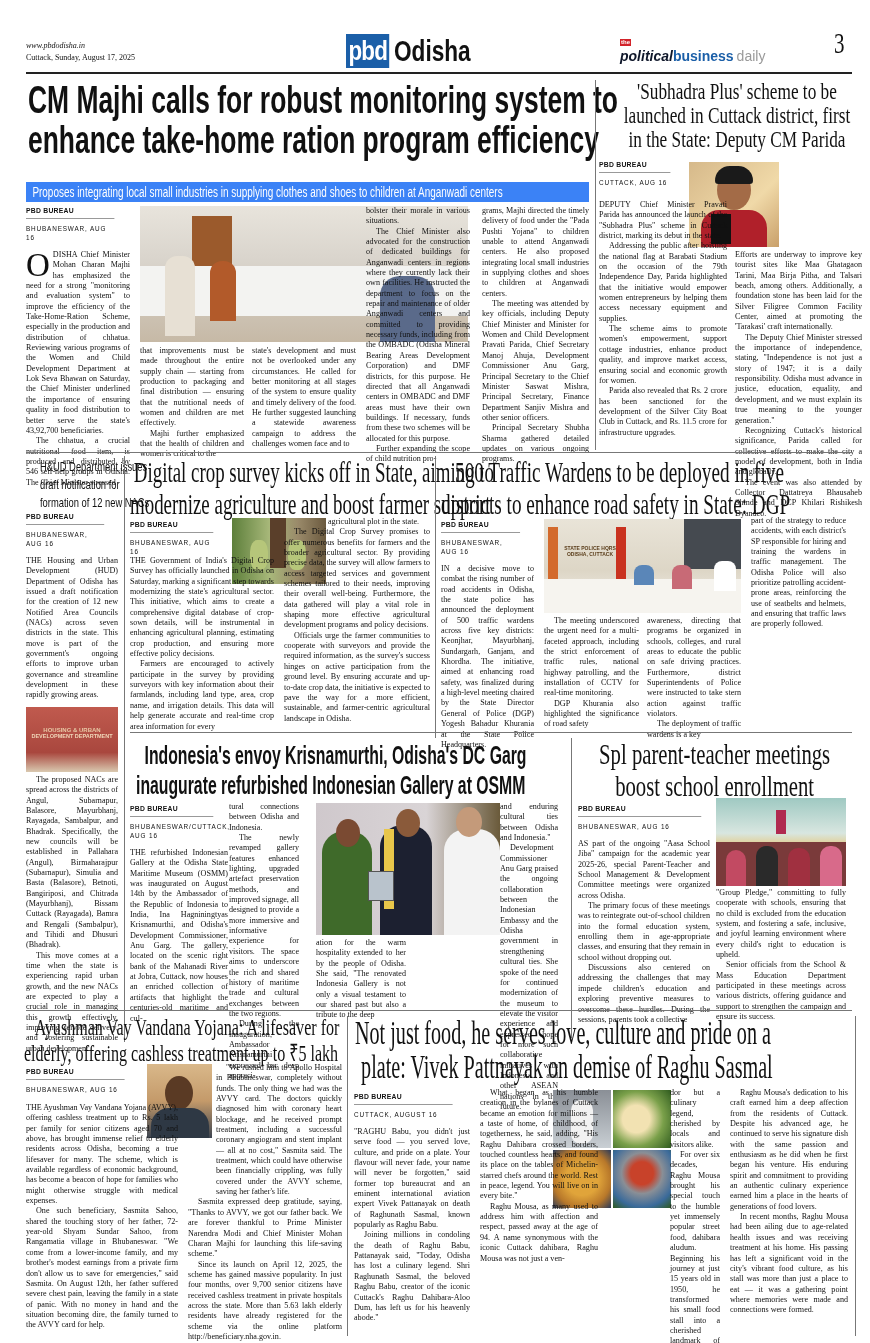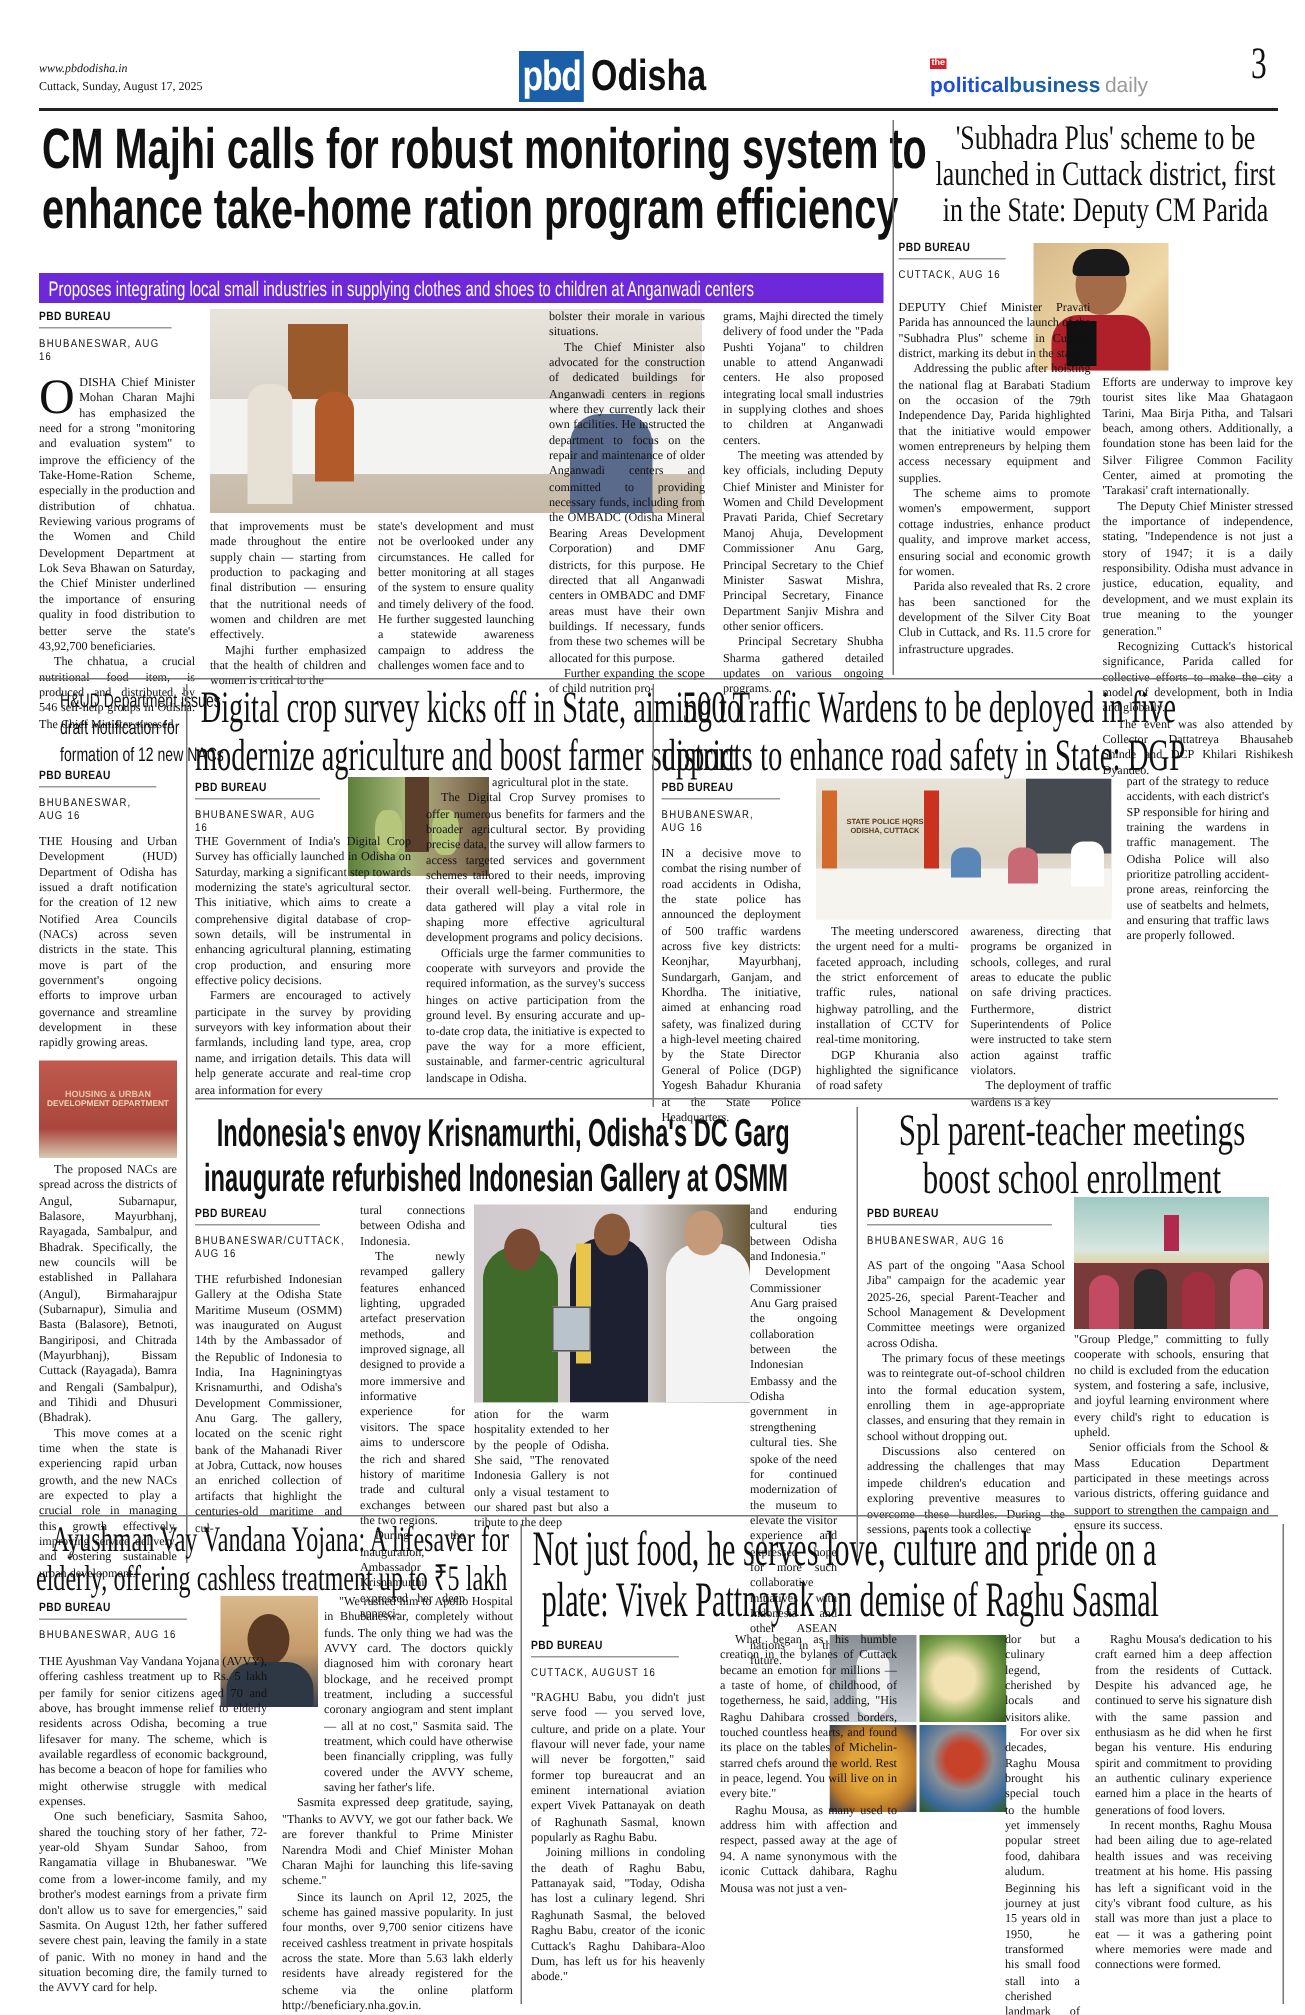--- a/index.html
+++ b/index.html
@@ -24,32 +24,32 @@
 <div class="abs" style="left:26px;top:22px;width:826px;height:50px;">
   <div class="abs" style="left:0;top:19px;font-size:8px;font-style:italic;">www.pbdodisha.in</div>
   <div class="abs" style="left:0;top:31px;font-size:8px;">Cuttack, Sunday, August 17, 2025</div>
   <div class="abs" style="left:320px;top:12px;display:flex;align-items:center;">
     <span style="background:#1b5fa8;color:#fff;font-family:'Liberation Sans',sans-serif;font-weight:bold;font-size:28px;line-height:34px;padding:0 3px;transform:scaleX(.8);display:inline-block;transform-origin:left;letter-spacing:-1px;">pbd</span>
     <span style="font-family:'Liberation Sans',sans-serif;font-weight:bold;font-size:29px;line-height:32px;transform:scaleX(.78);display:inline-block;transform-origin:left;margin-left:-6px;">Odisha</span>
   </div>
   <div class="abs" style="left:594px;top:8px;">
     <div style="background:#d2232a;color:#fff;font-family:'Liberation Sans',sans-serif;font-weight:bold;font-size:6px;line-height:7px;padding:0 1px;display:inline-block;">the</div>
     <div style="font-family:'Liberation Sans',sans-serif;font-weight:bold;font-size:14px;line-height:16px;white-space:nowrap;">
-      <span style="color:#1d4ed8;">political</span><span style="color:#1b5fa8;">business</span><span style="color:#9a9a9a;font-weight:normal;margin-left:3px;">daily</span>
+      <span style="color:#0f172a;font-style:italic;">political</span><span style="color:#1b5fa8;">business</span><span style="color:#9a9a9a;font-weight:normal;margin-left:3px;">daily</span>
     </div>
   </div>
   <div class="abs" style="left:808px;top:4px;font-size:30px;font-family:'Liberation Serif',serif;transform:scaleX(.7);transform-origin:left;">3</div>
 </div>
 <div class="hrule" style="left:26px;top:72px;width:826px;height:2px;background:#222;"></div>
 
 <div class="bold-hl abs cond" style="left:28px;top:80px;font-size:38px;line-height:40px;transform:scaleX(.695);">
   <div>CM Majhi calls for robust monitoring system to</div>
   <div>enhance take-home ration program efficiency</div>
 </div>
-<div class="abs" style="left:26px;top:182px;width:563px;height:20px;background:#6d28d9;overflow:hidden;">
+<div class="abs" style="left:26px;top:182px;width:563px;height:20px;background:#3b82f6;overflow:hidden;">
   <div style="color:#fff;font-family:'Liberation Sans',sans-serif;font-size:14px;line-height:20px;white-space:nowrap;transform:scaleX(.71);transform-origin:left;padding-left:9px;">Proposes integrating local small industries in supplying clothes and shoes to children at Anganwadi centers</div>
 </div>
 <div class="abs" style="left:26px;top:206px;width:563px;height:244px;">
   <div class="abs" style="left:0;top:0;width:104px;">
     <div class="byline">PBD BUREAU</div>
     <div class="dateline">BHUBANESWAR, AUG 16</div>
     <div class="txt">
       <span class="dropcap">O</span>
       <p class="noind">DISHA Chief Minister Mohan Charan Majhi has emphasized the need for a strong "monitoring and evaluation system" to improve the efficiency of the Take-Home-Ration Scheme, especially in the production and distribution of chhatua. Reviewing various programs of the Women and Child Development Department at Lok Seva Bhawan on Saturday, the Chief Minister underlined the importance of ensuring quality in food distribution to better serve the state's 43,92,700 beneficiaries.</p>
       <p>The chhatua, a crucial nutritional food item, is produced and distributed by 546 self-help groups in Odisha. The Chief Minister stressed</p>
@@ -203,21 +203,21 @@
   <div>inaugurate refurbished Indonesian Gallery at OSMM</div>
 </div>
 <div class="abs" style="left:130px;top:804px;width:300px;height:230px;">
   <div class="abs" style="left:0;top:0;width:98px;">
     <div class="byline">PBD BUREAU</div>
     <div class="dateline">BHUBANESWAR/CUTTACK, AUG 16</div>
     <div class="txt">
       <p class="noind">THE refurbished Indonesian Gallery at the Odisha State Maritime Museum (OSMM) was inaugurated on August 14th by the Ambassador of the Republic of Indonesia to India, Ina Hagniningtyas Krisnamurthi, and Odisha's Development Commissioner, Anu Garg. The gallery, located on the scenic right bank of the Mahanadi River at Jobra, Cuttack, now houses an enriched collection of artifacts that highlight the centuries-old maritime and cul-</p>
     </div>
   </div>
-  <div class="abs txt" style="left:110px;top:-2px;width:70px;">
+  <div class="abs txt" style="left:99px;top:-2px;width:70px;">
     <p class="noind">tural connections between Odisha and Indonesia.</p>
     <p>The newly revamped gallery features enhanced lighting, upgraded artefact preservation methods, and improved signage, all designed to provide a more immersive and informative experience for visitors. The space aims to underscore the rich and shared history of maritime trade and cultural exchanges between the two regions.</p>
     <p>During the inauguration, Ambassador Krisnamurthi expressed her deep appreci-</p>
   </div>
   <div class="photo" style="left:186px;top:-1px;width:184px;height:132px;background:linear-gradient(90deg,#cfc8cc,#d9d4d6 60%,#6a5a3a);">
     <div class="abs" style="left:6px;top:28px;width:50px;height:104px;border-radius:22px 22px 0 0;background:#3f6a2a;"></div>
     <div class="abs" style="left:20px;top:16px;width:24px;height:28px;border-radius:50%;background:#7a4a32;"></div>
     <div class="abs" style="left:64px;top:22px;width:52px;height:110px;border-radius:22px 22px 0 0;background:#1c2030;"></div>
     <div class="abs" style="left:68px;top:26px;width:10px;height:80px;background:#e8c64a;"></div>
     <div class="abs" style="left:80px;top:6px;width:24px;height:28px;border-radius:50%;background:#8a5a3a;"></div>

